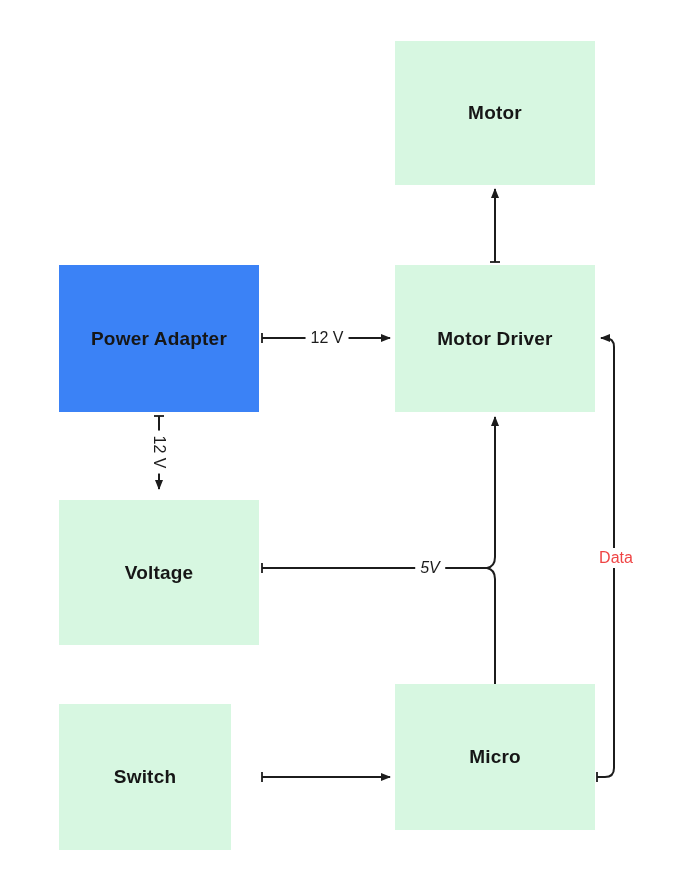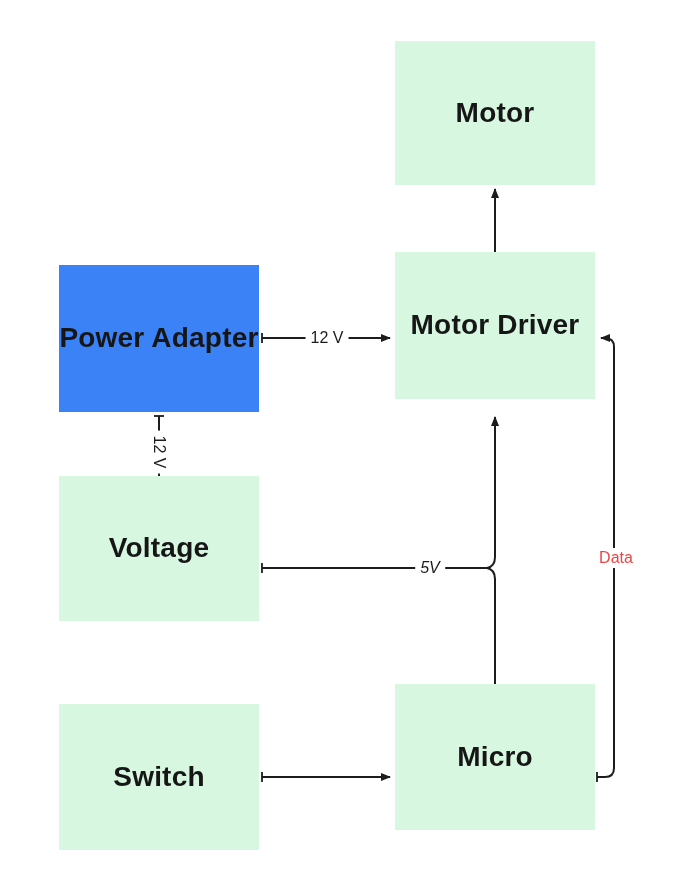--- a/index.html
+++ b/index.html
@@ -23,21 +23,21 @@
     height: 891px;
   }
   .node {
     position: absolute;
     display: flex;
     flex-direction: column;
     align-items: center;
     justify-content: center;
     text-align: center;
     font-weight: bold;
-    font-size: 28px;
+    font-size: 19px;
     line-height: 1.32;
     letter-spacing: 0.2px;
   }
   .edge-label {
     position: absolute;
     transform: translate(-50%, -50%);
     background: #ffffff;
     padding: 1px 5px;
     font-size: 16px;
     font-weight: normal;
@@ -76,31 +76,31 @@
   <div class="node" style="left: 395px; top: 41px; width: 200px; height: 144px; background: rgb(215, 247, 225); color: rgb(22, 22, 22);">
     <div class="node-label">
         <div>Motor</div>
       </div>
   </div>
   <div class="node" style="left: 59px; top: 265px; width: 200px; height: 147px; background: #3b82f6; color: rgb(22, 22, 22);">
     <div class="node-label">
         <div>Power Adapter</div>
       </div>
   </div>
-  <div class="node" style="left: 395px; top: 252px; width: 200px; height: 147px; background: rgb(215, 247, 225); color: rgb(22, 22, 22);">
+  <div class="node" style="left: 395px; top: 265px; width: 200px; height: 147px; background: rgb(215, 247, 225); color: rgb(22, 22, 22);">
     <div class="node-label">
         <div>Motor Driver</div>
       </div>
   </div>
-  <div class="node" style="left: 59px; top: 476px; width: 200px; height: 145px; background: rgb(215, 247, 225); color: rgb(22, 22, 22); justify-content: center;">
+  <div class="node" style="left: 59px; top: 500px; width: 200px; height: 145px; background: rgb(215, 247, 225); color: rgb(22, 22, 22); justify-content: center;">
     <div class="node-label">
         <div>Voltage</div>
       </div>
   </div>
-  <div class="node" style="left: 59px; top: 704px; width: 200px; height: 146px; background: rgb(215, 247, 225); color: rgb(22, 22, 22);">
+  <div class="node" style="left: 59px; top: 704px; width: 172px; height: 146px; background: rgb(215, 247, 225); color: rgb(22, 22, 22);">
     <div class="node-label">
         <div>Switch</div>
       </div>
   </div>
   <div class="node" style="left: 395px; top: 684px; width: 200px; height: 146px; background: rgb(215, 247, 225); color: rgb(22, 22, 22);">
     <div class="node-label">
         <div>Micro</div>
       </div>
   </div>
 

